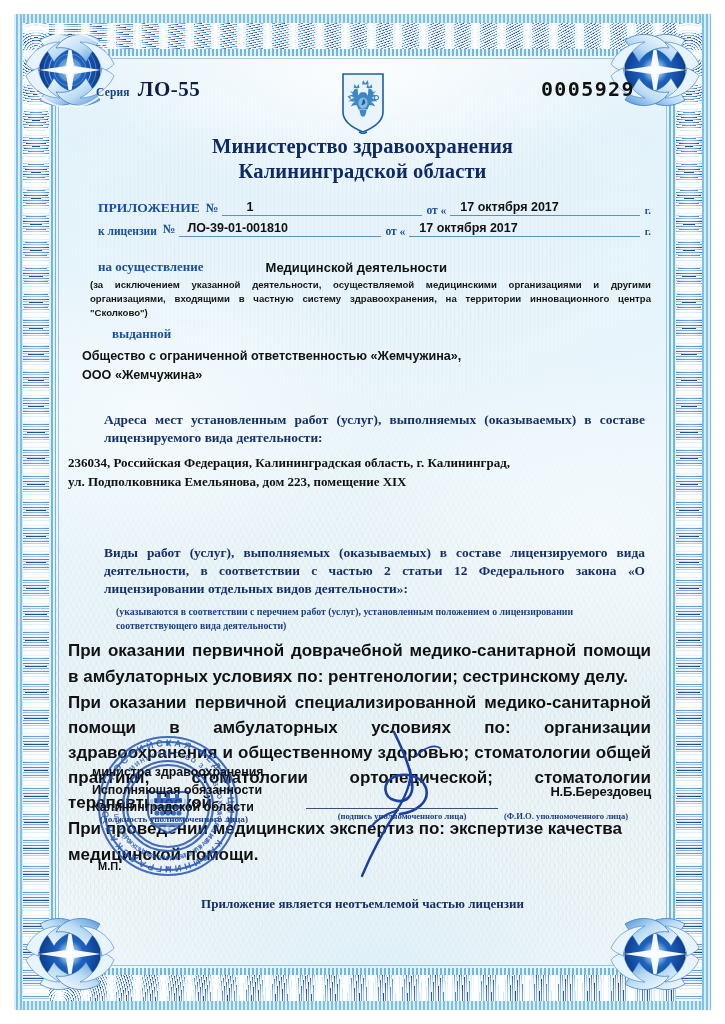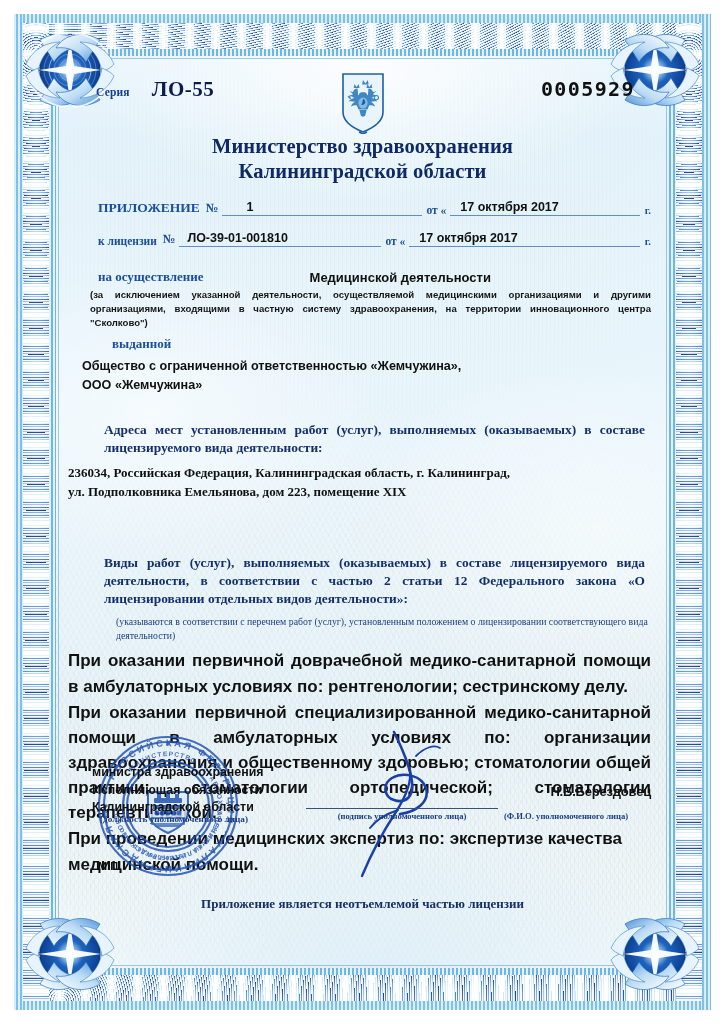--- a/index.html
+++ b/index.html
@@ -150,54 +150,54 @@
   
   .content{
     position:absolute;left:60px;top:52px;right:60px;bottom:52px;
     color:#11306e;
   }
 
   .row-serial{
     display:flex;align-items:center;justify-content:space-between;
     height:46px;padding:0 16px 0 22px;
   }
-  .serial-left{display:flex;align-items:baseline;gap:22px;}
+  .serial-left{display:flex;align-items:baseline;gap:8px;}
   .lbl-seria{font-size:11.5px;font-weight:700;color:#123f8f;letter-spacing:.2px;}
   .val-seria{font-size:21px;font-weight:700;color:#0d1a4a;letter-spacing:.5px;}
   .val-number{
     font-family:"DejaVu Sans Mono","Liberation Mono",monospace;
     font-size:20px;font-weight:700;color:#101010;letter-spacing:1.4px;
   }
 
   .emblem-wrap{position:absolute;left:50%;top:6px;transform:translateX(-50%);}
 
   .ministry{
     text-align:center;margin-top:22px;
     font-size:20.5px;font-weight:700;line-height:1.22;color:#0e2a66;
     letter-spacing:.1px;
   }
 
   
   .formrow{display:flex;align-items:flex-end;margin-top:16px;padding-left:24px;font-size:13px;}
-  .formrow.second{margin-top:15px;}
+  .formrow.second{margin-top:5px;}
   .f-label{color:#1a4fa0;font-weight:700;white-space:nowrap;font-size:13.5px;}
   .f-label.small{font-size:11.5px;font-weight:700;}
   .f-no{color:#1a4fa0;font-weight:700;margin:0 4px 0 6px;font-size:12.5px;}
   .f-val{
     font-family:"Liberation Sans",sans-serif;font-size:12.5px;font-weight:700;color:#111;
     border-bottom:1px solid #5f8fc4;flex:0 0 auto;padding:0 6px 1px 10px;
     text-align:left;
   }
   .f-val.fill{flex:1 1 auto;}
   .f-ot{color:#1a4fa0;font-weight:700;font-size:11.5px;margin:0 4px;white-space:nowrap;}
   .f-g{color:#1a4fa0;font-weight:700;font-size:10.5px;margin-left:5px;}
 
   
   .purpose{margin-top:22px;padding-left:24px;}
-  .purpose-line{display:flex;align-items:center;gap:44px;}
+  .purpose-line{display:flex;align-items:center;}
   .p-label{color:#1a4fa0;font-weight:700;font-size:13px;white-space:nowrap;}
   .p-value{
     font-family:"Liberation Sans",sans-serif;font-size:13px;font-weight:600;color:#111;
     margin-left:62px;
   }
   .p-note{
     font-family:"Liberation Sans",sans-serif;font-size:9.6px;font-weight:700;color:#161616;
     line-height:1.45;margin-top:3px;text-align:justify;margin-left:-8px;
   }
   .p-issued{color:#1a4fa0;font-weight:700;font-size:13px;margin-top:6px;padding-left:14px;}
@@ -211,21 +211,21 @@
     font-size:13.4px;font-weight:700;color:#132f6d;line-height:1.35;
     margin-top:26px;padding-left:30px;
   }
   .sec-head.wide{padding-left:30px;padding-right:6px;text-align:justify;}
   .addr{
     font-family:Liberation Serif, serif;font-size:13px;font-weight:700;color:#111;
     line-height:1.5;margin-top:6px;margin-left:-6px;
   }
 
   .sec-note{
-    font-size:9.8px;font-weight:400;color:#1d3f82;line-height:1.4;
+    font-size:9.8px;font-weight:700;color:#1d3f82;line-height:1.4;
     margin-top:7px;padding-left:42px;font-style:normal;
   }
 
   .works{
     font-family:"Liberation Sans",sans-serif;font-size:17px;font-weight:700;color:#111;
     line-height:1.48;margin-top:6px;margin-left:-6px;
   }
   .works p{margin:0 0 1px 0;text-align:justify;}
   .works p.nolast{text-align:left;}
 

